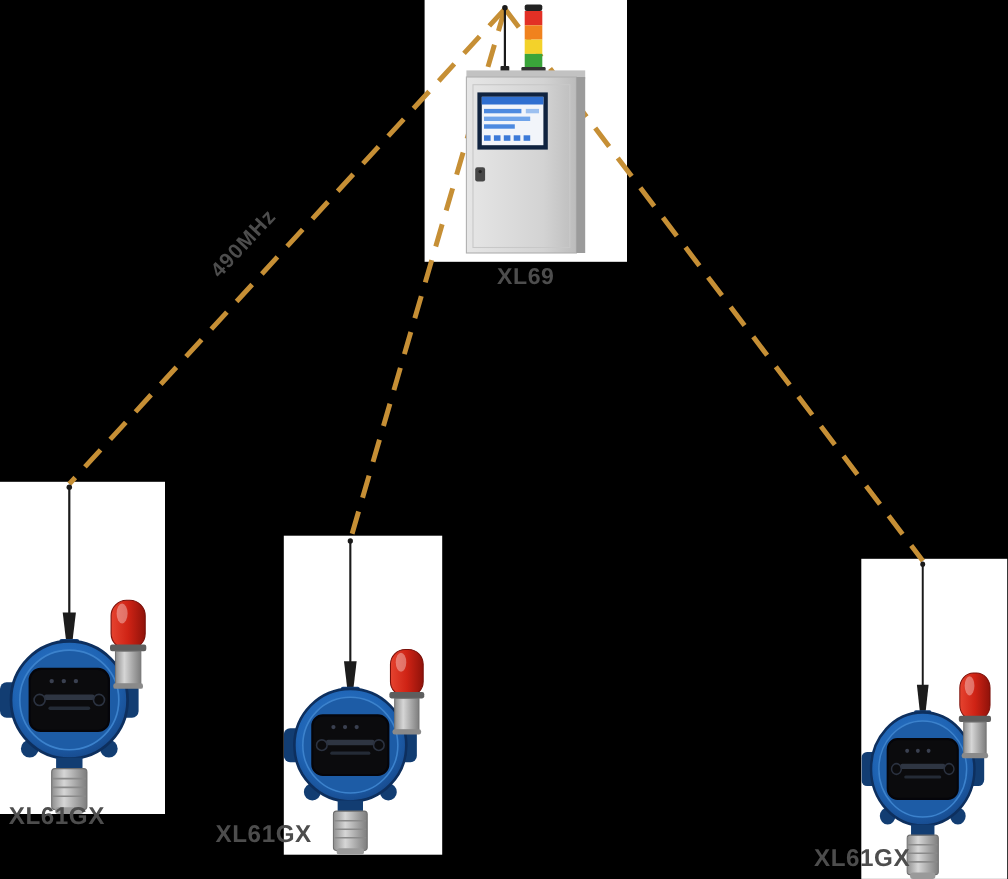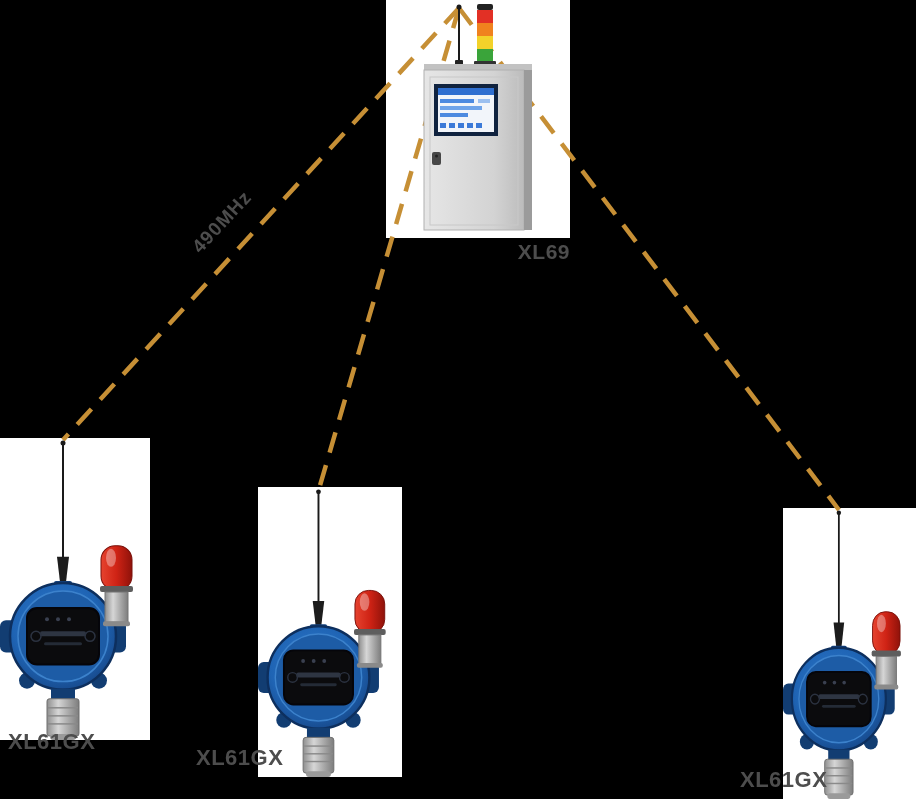--- a/index.html
+++ b/index.html
@@ -17,21 +17,21 @@
     stroke-width:4.5;
     stroke-dasharray:21 13;
   }
   .device{position:absolute;z-index:3;}
   .device-label{
     position:absolute;z-index:4;
     color:var(--label-text,#4d4d4d);
     font-weight:bold;
     letter-spacing:.5px;
   }
-  .controller-label{left:386px;top:240px;width:184px;text-align:right;font-size:21px;}
+  .controller-label{left:386px;top:240px;width:184px;text-align:center;font-size:21px;}
   .det-label-0{left:8px;top:729px;font-size:22px;}
   .det-label-1{left:196px;top:745px;font-size:22px;}
   .det-label-2{left:740px;top:767px;font-size:22px;}
   .freq-label{
     position:absolute;z-index:4;
     left:222px;top:222px;
     transform:translate(-50%,-50%) rotate(-47deg);
     color:var(--label-text,#4d4d4d);
     font-weight:bold;font-size:19px;letter-spacing:1px;
   }

